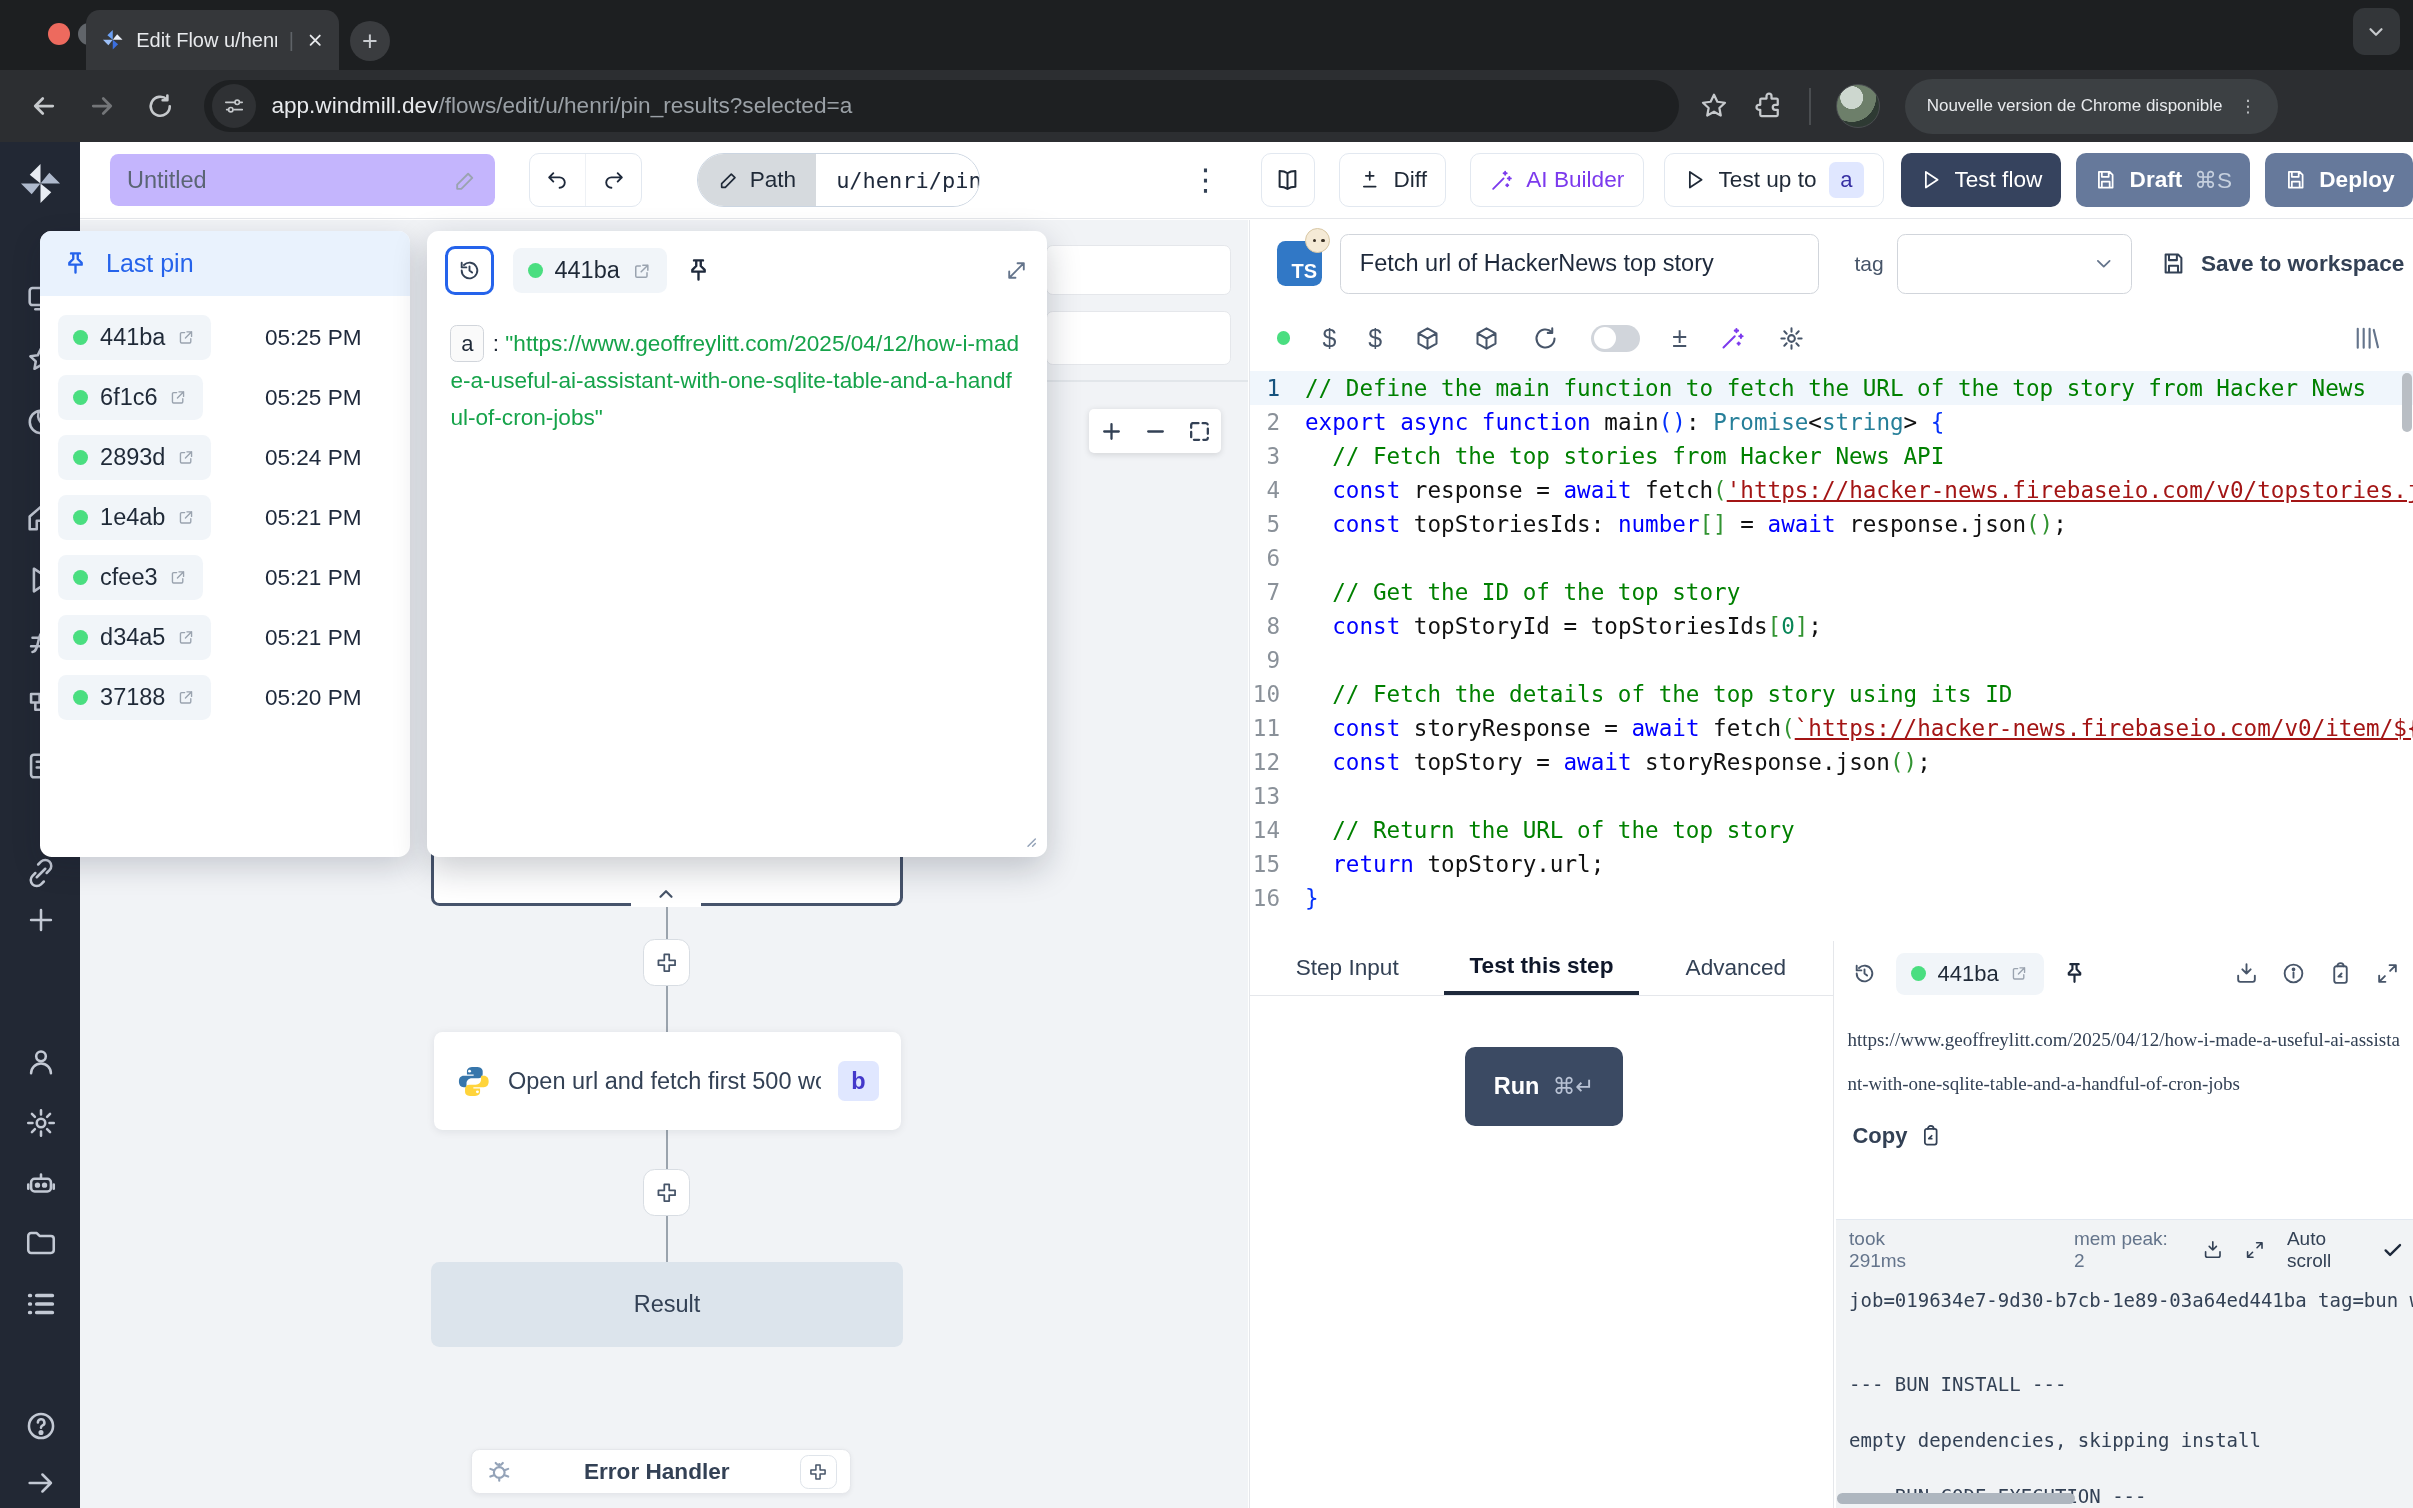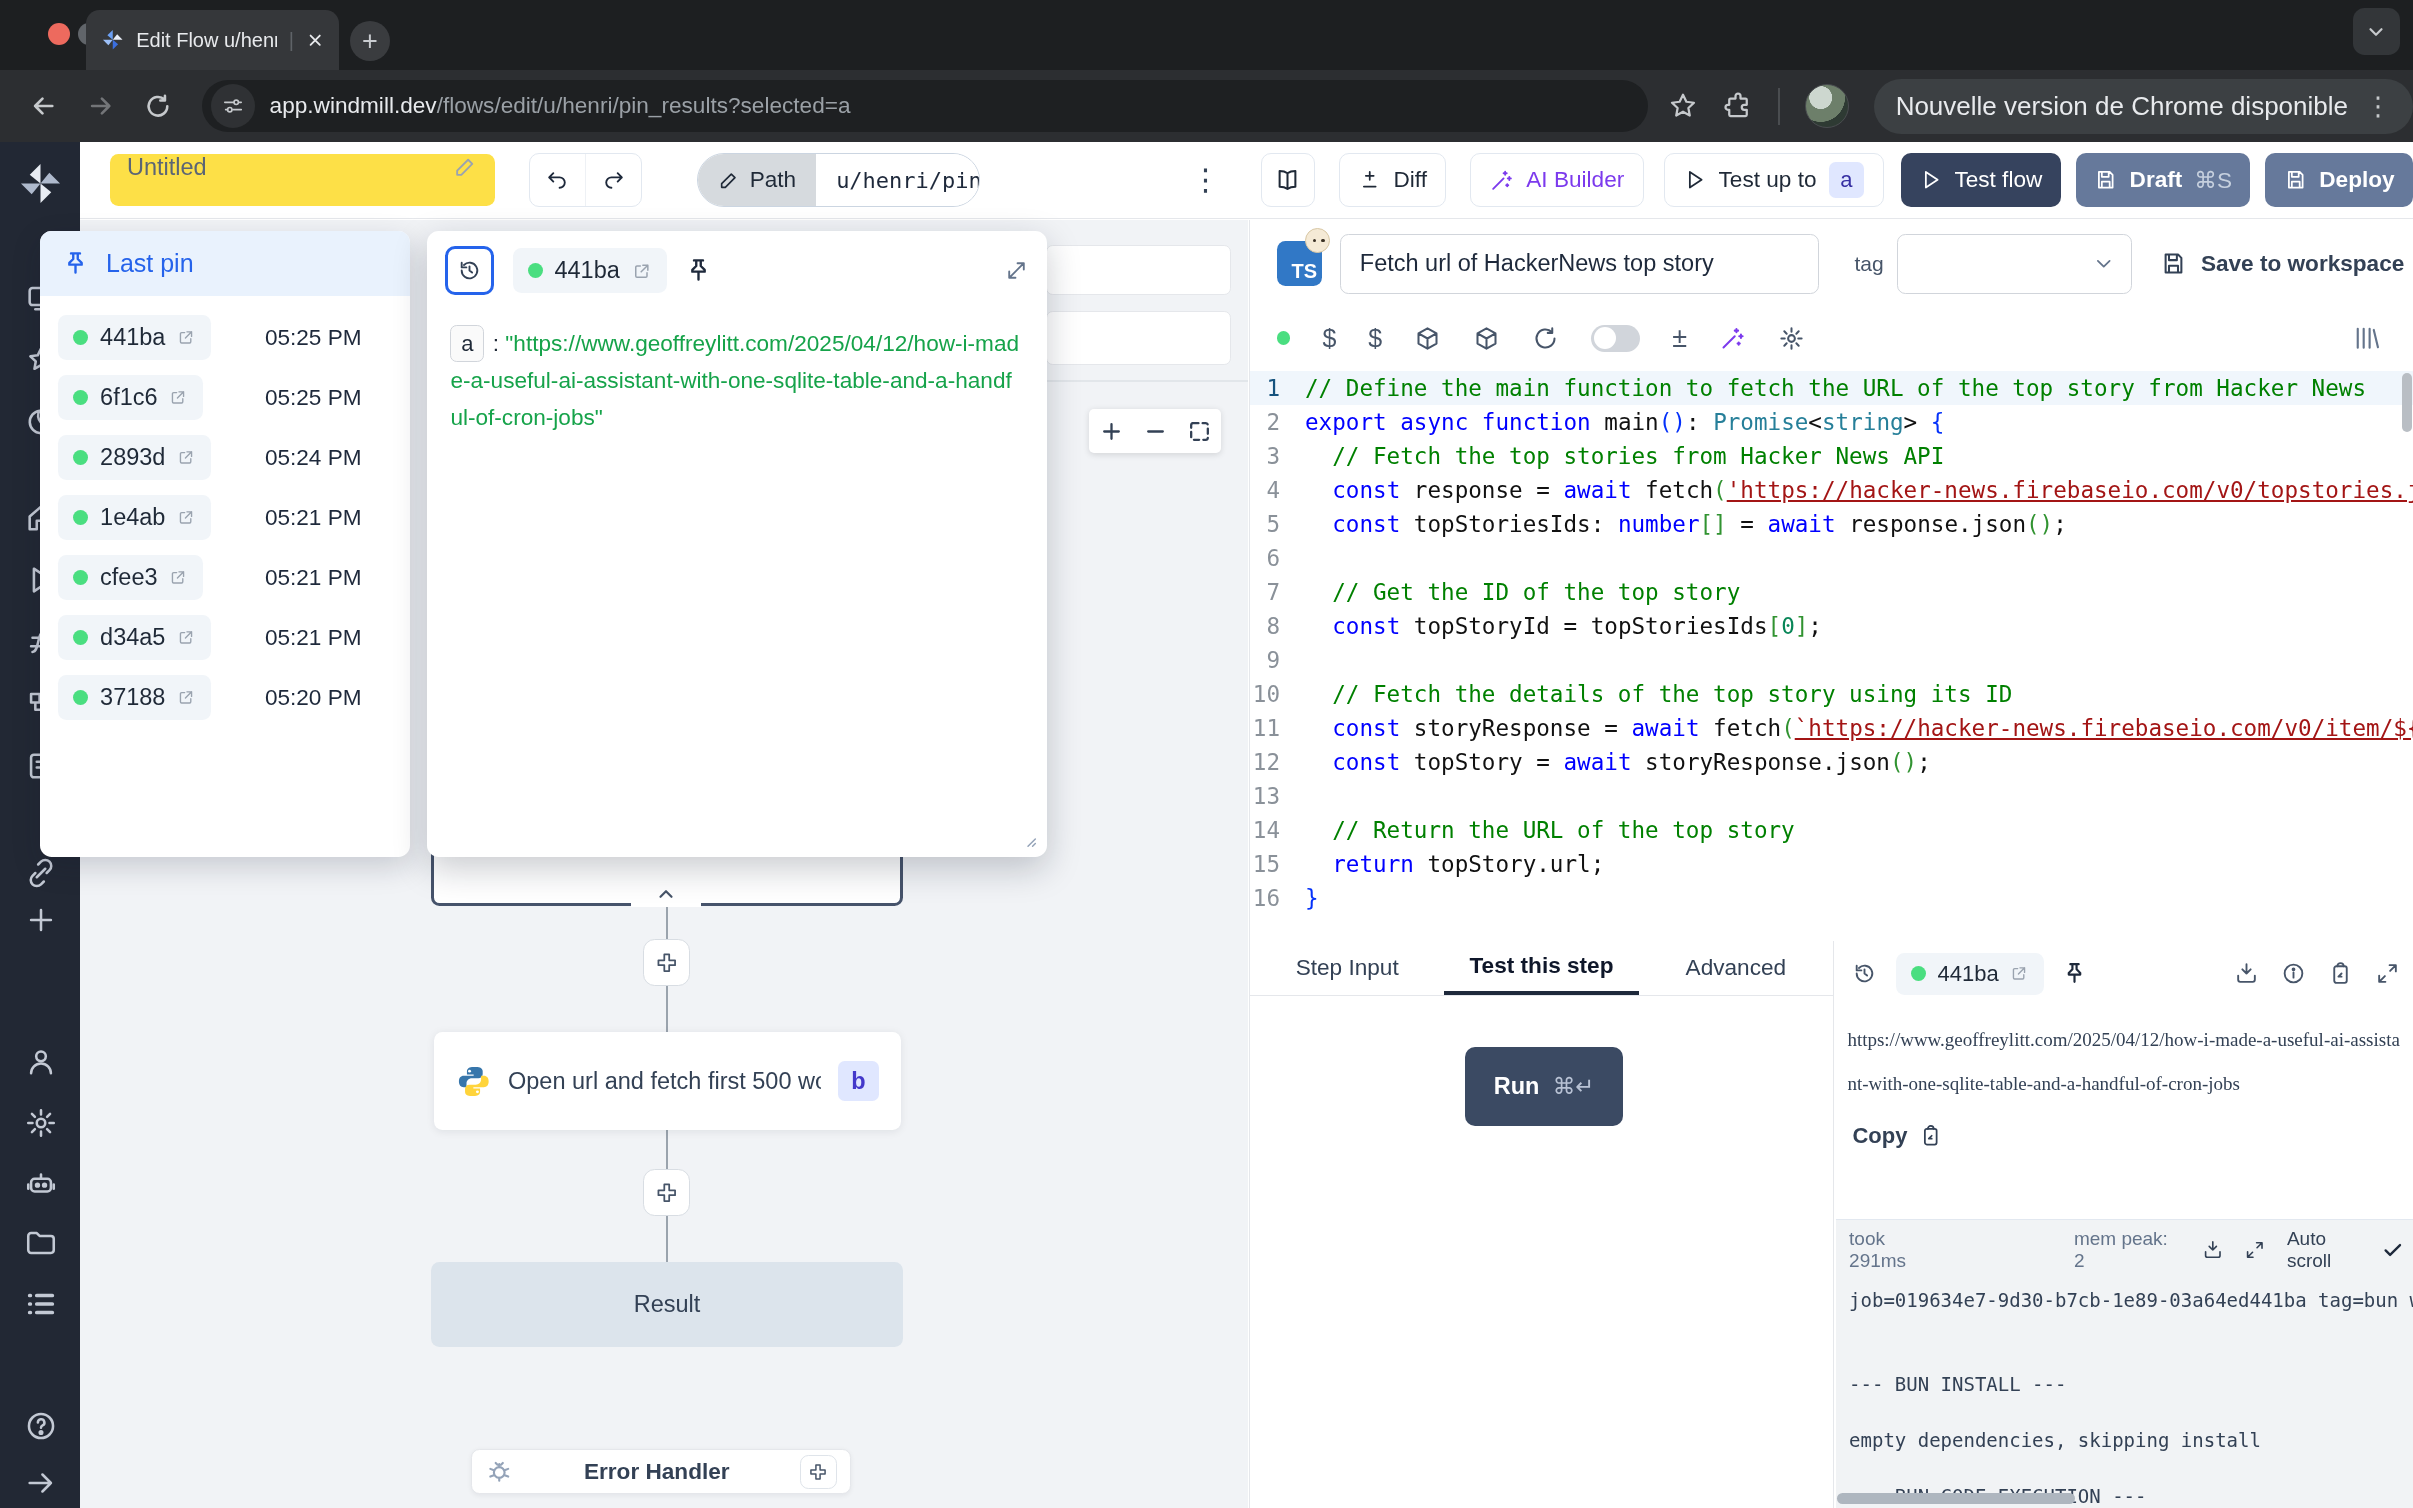--- a/index.html
+++ b/index.html
@@ -26,29 +26,29 @@
     display:flex;align-items:center;padding:0 8.4px;overflow:hidden}
   #siteinfo{width:44px;height:44px;border-radius:50%;background:#2f3134;color:#c6c9cc;
     display:flex;align-items:center;justify-content:center;flex:0 0 auto}
   #urltext{margin-left:15px;font-size:22.6px;white-space:nowrap}
   #urltext .host{color:#e8eaed}
   #urltext .path{color:#9aa0a6}
   #urlright{display:flex;align-items:center;margin-left:20px;gap:25px}
   #avatar{width:44px;height:44px;border-radius:50%;flex:0 0 auto;
     background:radial-gradient(circle at 35% 30%,#cdd7cf 0 28%,#6d7f6a 29% 60%,#2e3a33 61%);border:1.7px solid #4a4d50}
   #updatepill{height:55px;background:#3c4043;border-radius:28px;display:flex;align-items:center;
-    padding:0 22px;gap:17px;color:#e8eaed;font-size:26px;white-space:nowrap}
+    padding:0 22px;gap:17px;color:#e8eaed;font-size:17px;white-space:nowrap}
   .vsep{width:1.7px;height:37px;background:#4a4d50}
   
   #sidebar{position:absolute;left:0;top:142px;width:80px;height:1366px;background:#222834;z-index:5}
   .sb-ic{position:absolute;left:23.5px;color:#c3c9d4}
   #topbar{position:absolute;left:80px;top:142px;width:2333px;height:77px;background:#fff;
     border-bottom:1.7px solid #e5e7eb;display:flex;align-items:center;padding-left:30px;overflow:hidden;z-index:4}
-  #flowname{width:414px;height:52px;background:#fde047;border-radius:8.4px;display:flex;
-    padding:0 17px;color:#5b6575;font-size:23.5px}
+  #flowname{width:414px;height:52px;background:#c4b5fd;border-radius:8.4px;display:flex;
+    align-items:center;padding:0 17px;color:#5b6575;font-size:23.5px}
   #flowname svg{margin-left:auto;color:#9aa3b0}
   #undoredo{margin-left:34px;display:flex;border:1.7px solid #e2e8f0;border-radius:10px;overflow:hidden;background:#fff}
   #undoredo .ur{width:60px;height:52px;display:flex;align-items:center;justify-content:center;color:#1e293b}
   #undoredo .ur+.ur{border-left:1.7px solid #eef1f5}
   #pathbtn{margin-left:55px;display:flex;height:54px;border:1.7px solid #cbd5e1;border-radius:27px;overflow:hidden}
   #pathbtn .pl{display:flex;align-items:center;gap:10px;background:#d6dade;padding:0 20px;
     color:#1f2937;font-size:22.6px;font-weight:500}
   #pathbtn .pv{display:flex;align-items:center;background:#fff;padding:0 20px;
     font-family:"DejaVu Sans Mono",monospace;font-size:22px;color:#1e293b}
   #kebab{margin-left:211px;color:#334155;font-size:30px;line-height:30px}

